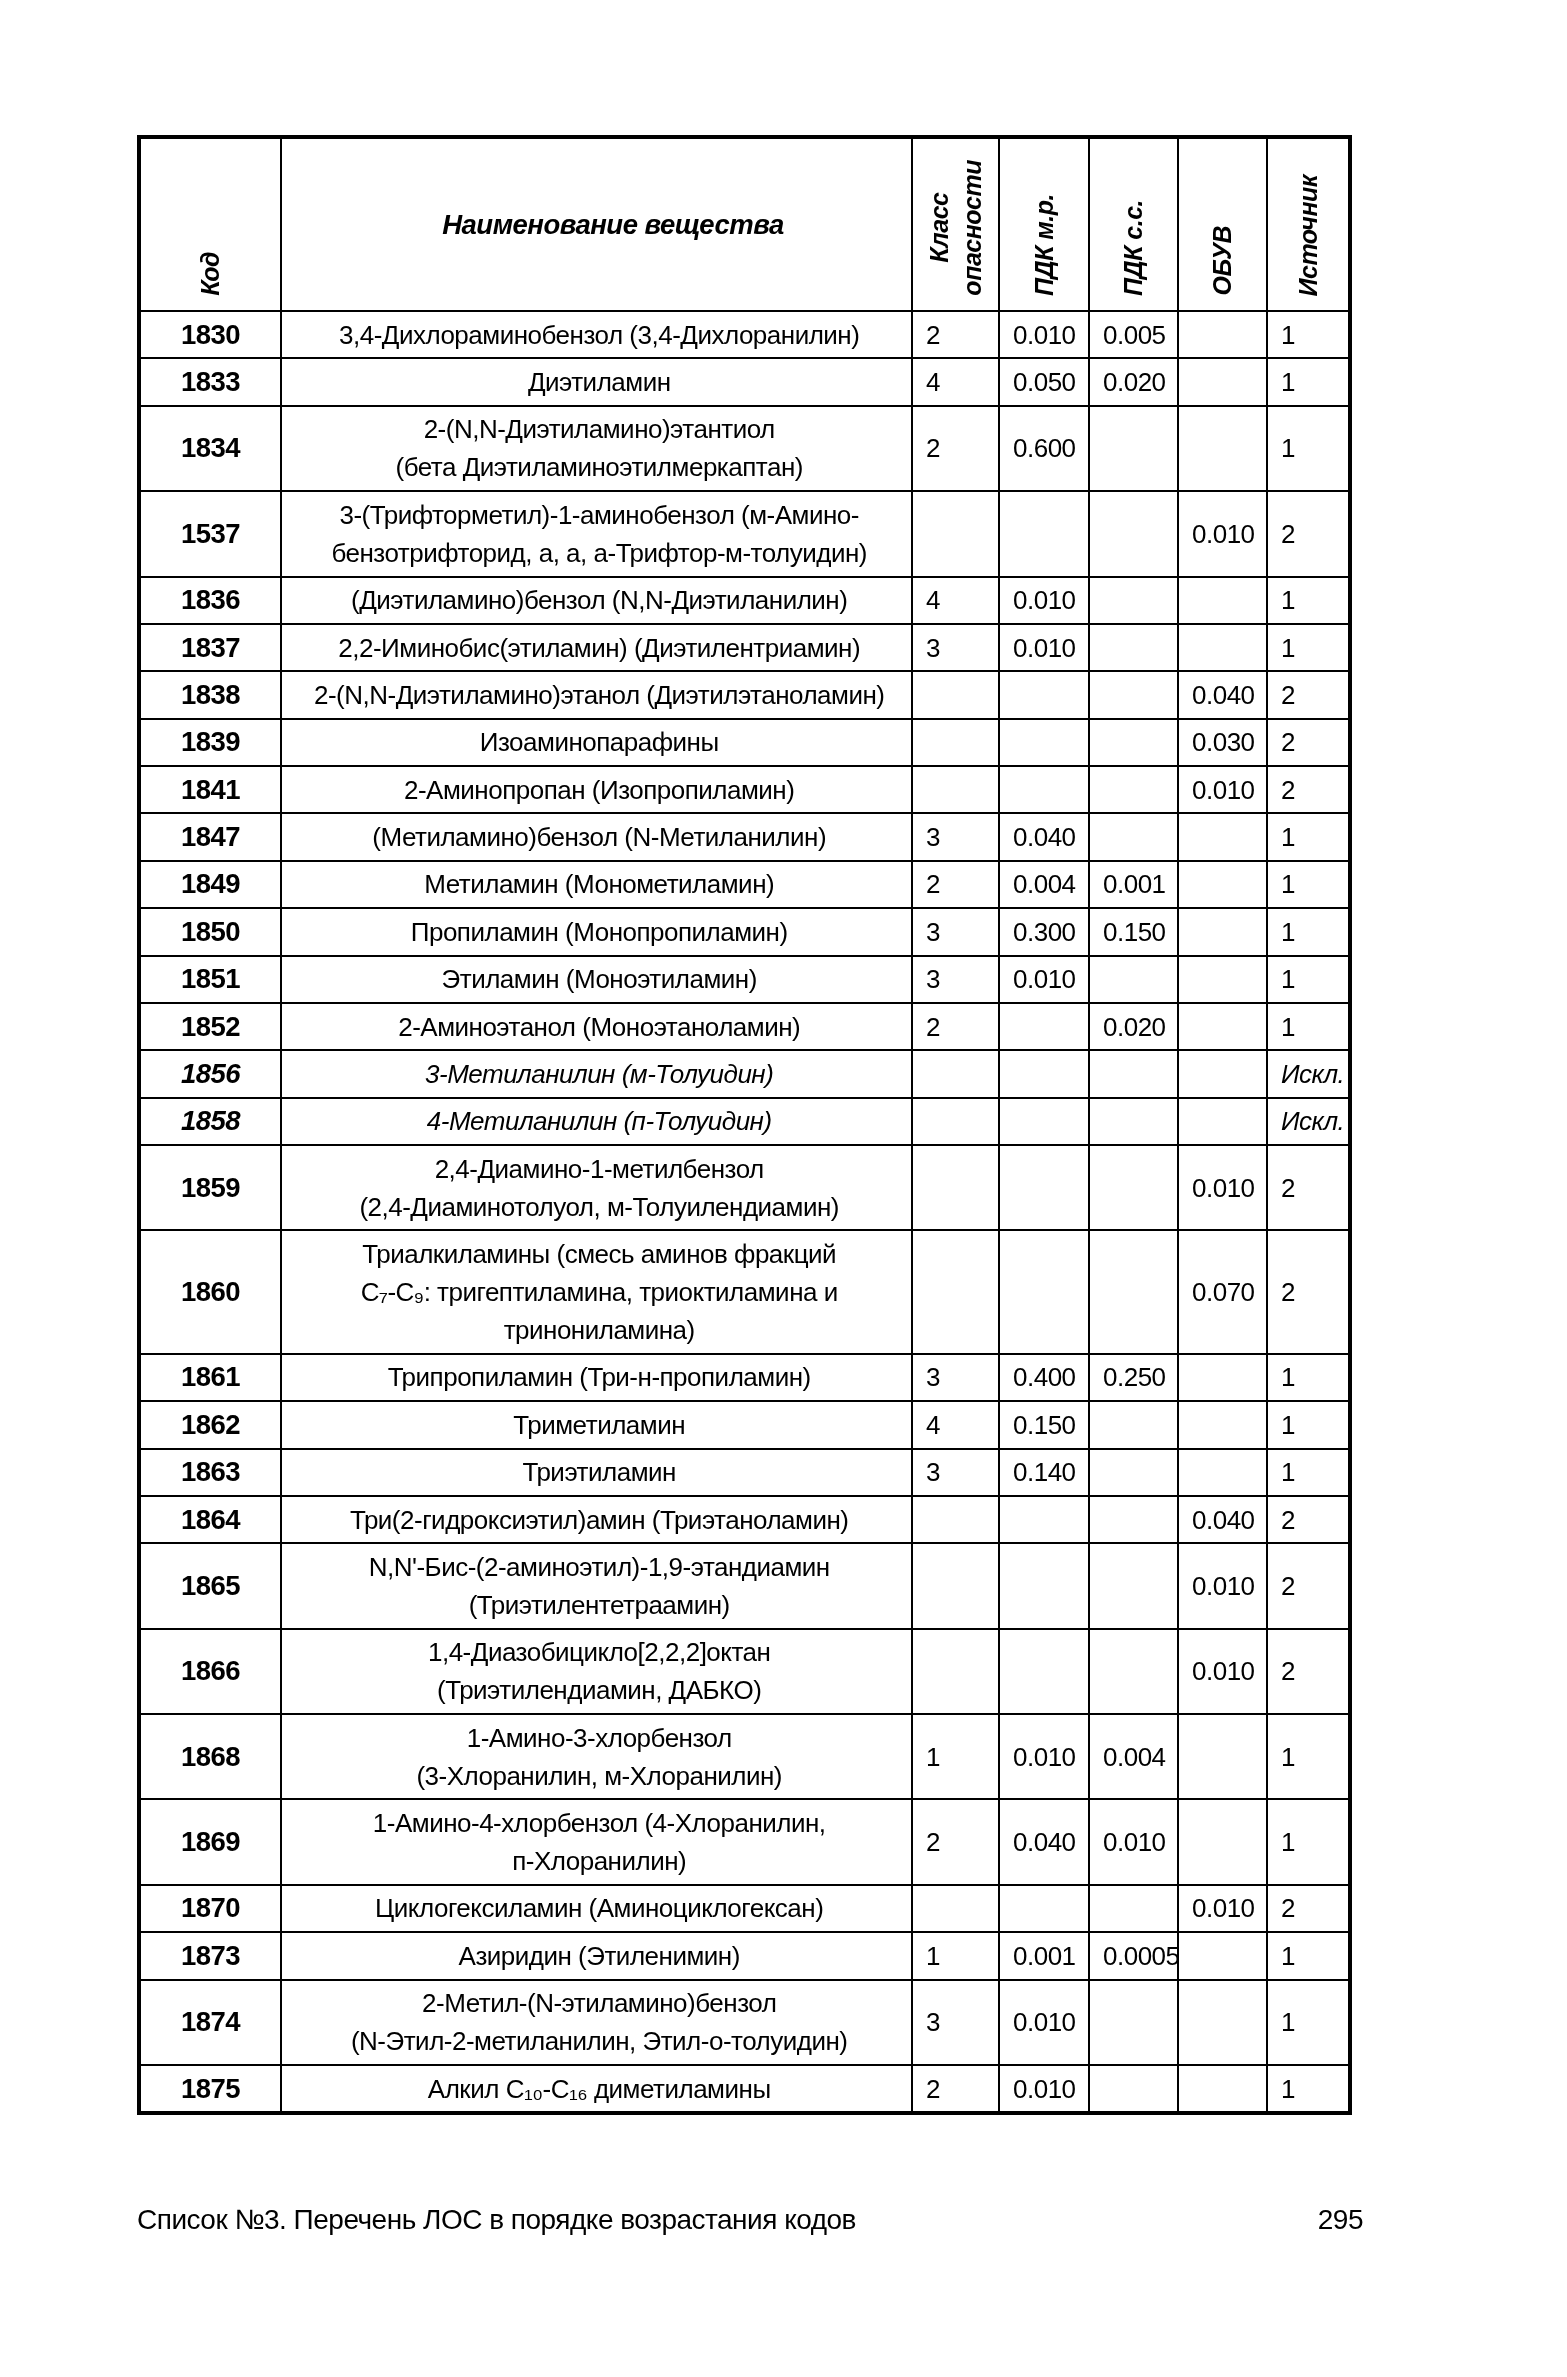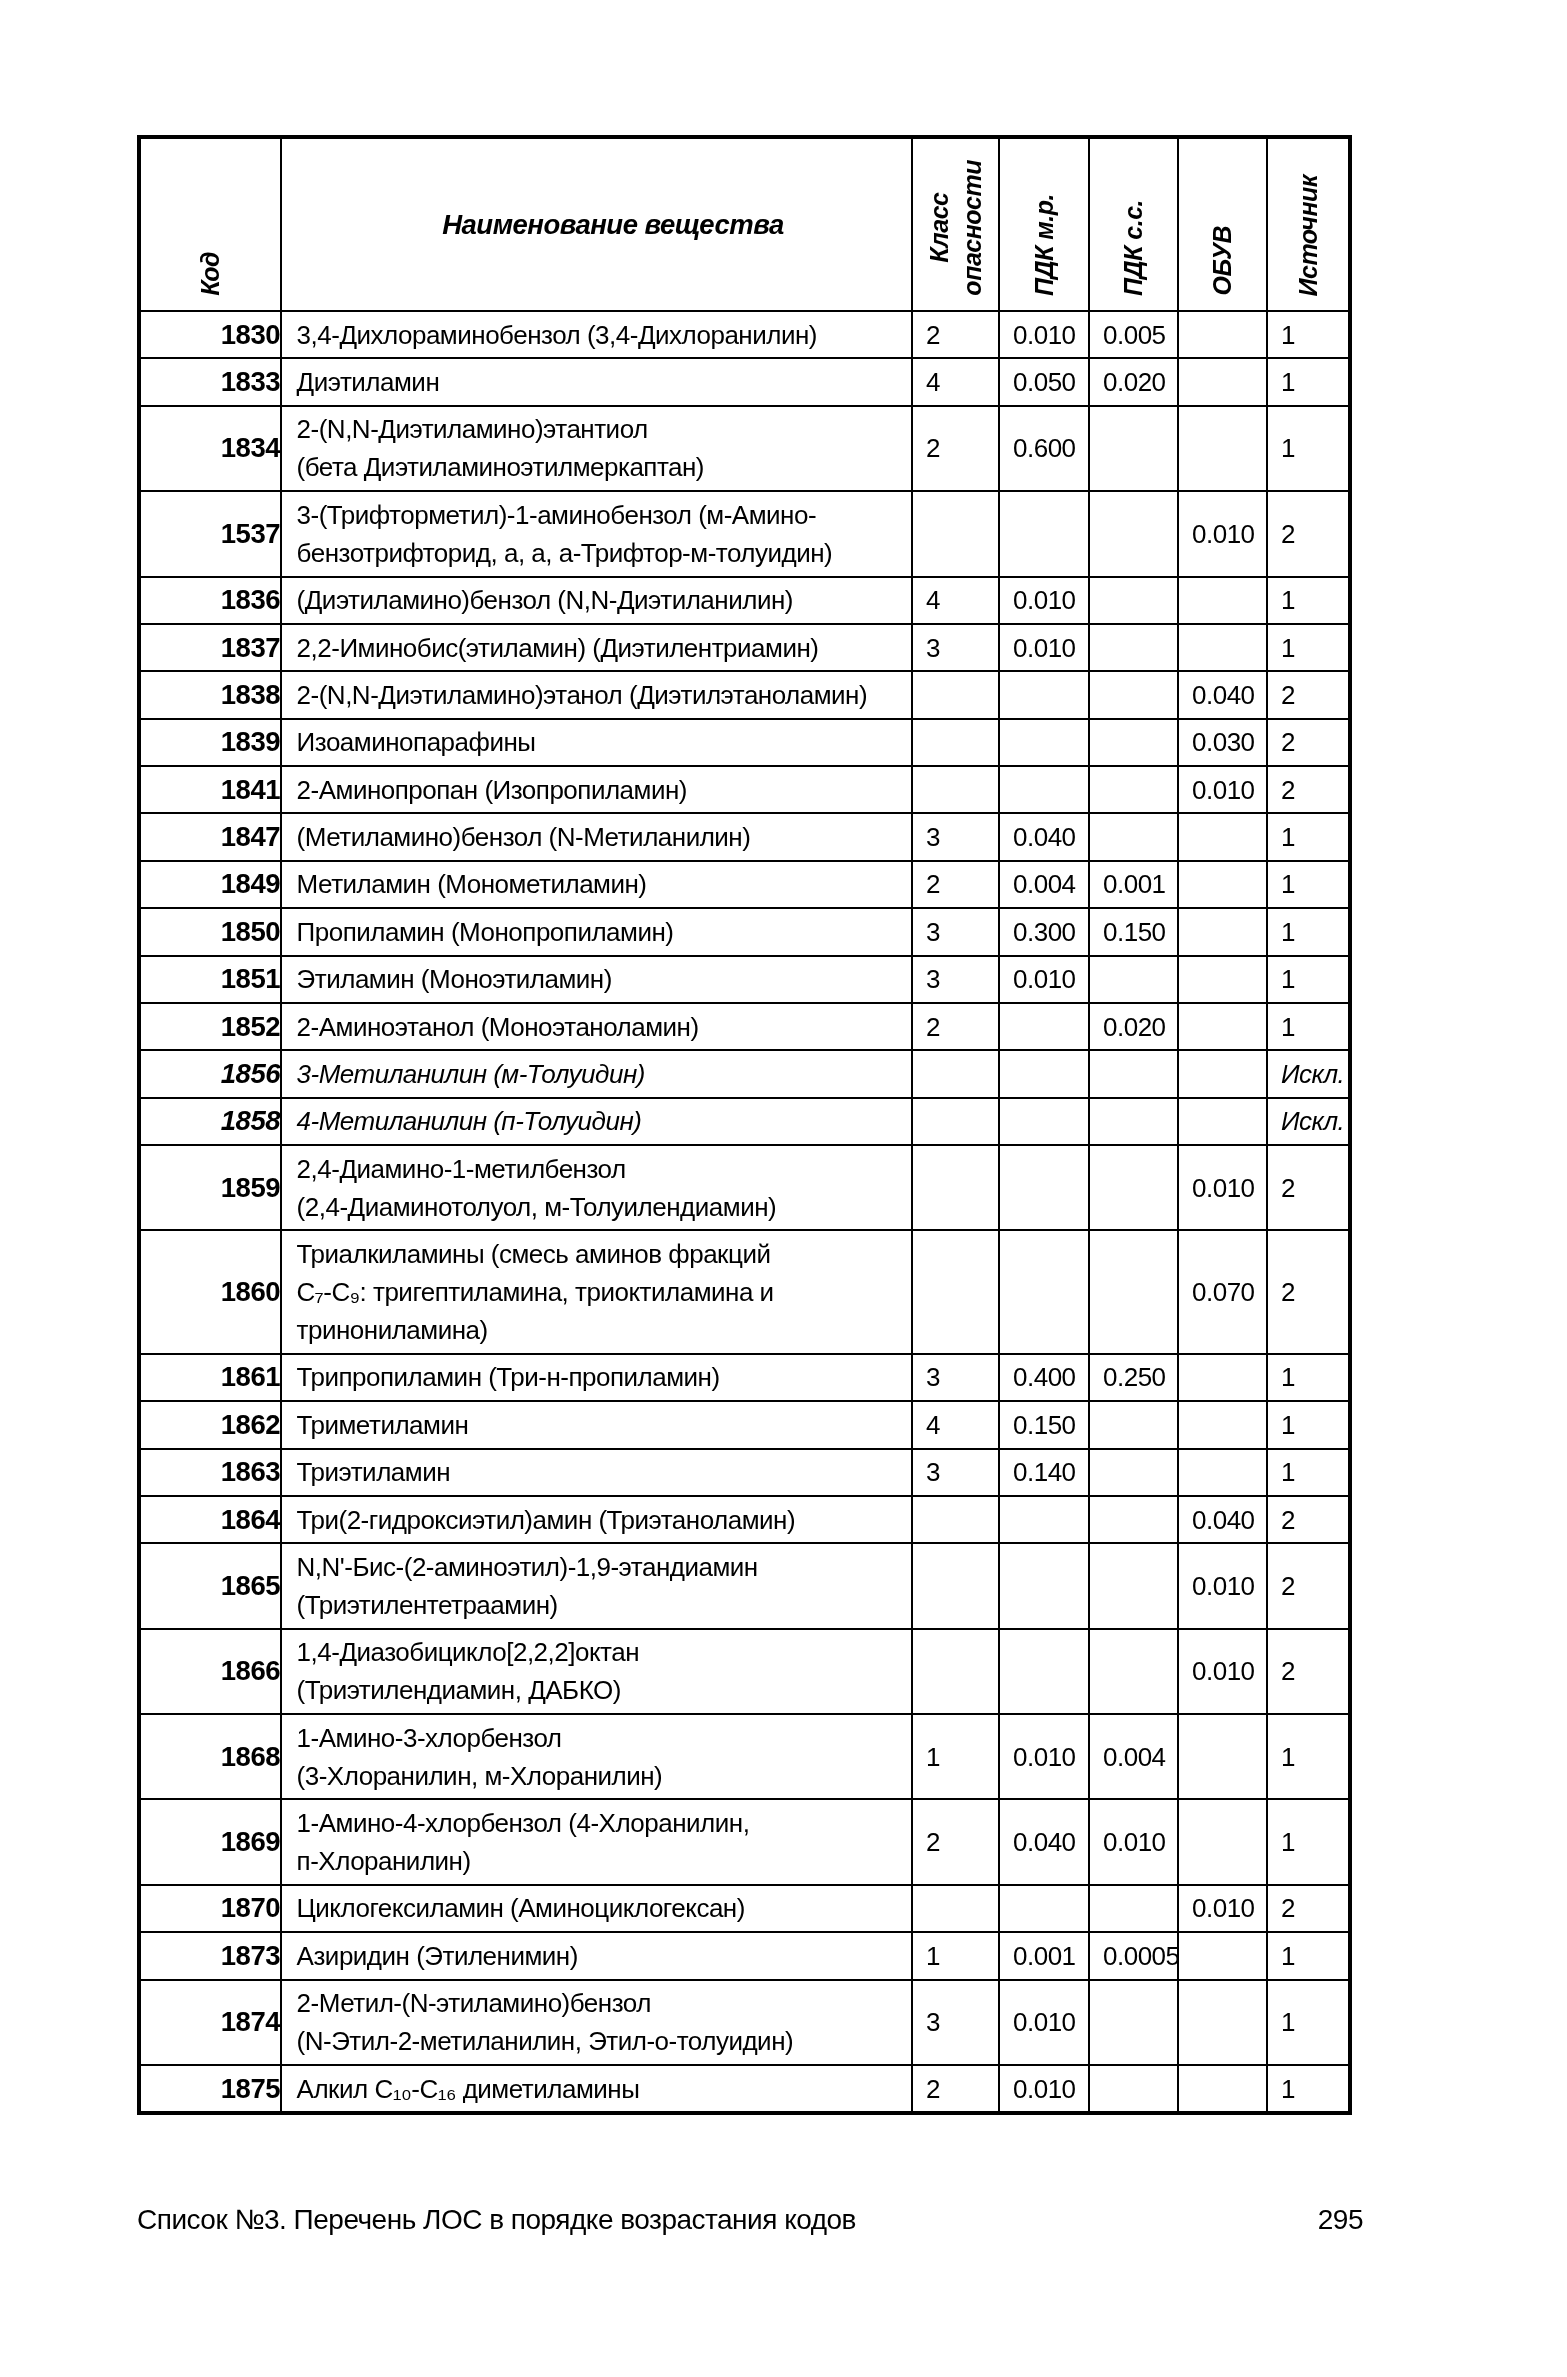--- a/index.html
+++ b/index.html
@@ -48,31 +48,31 @@
   th.name-header {
     text-align: center;
     vertical-align: middle;
     font-weight: bold;
     font-style: italic;
     font-size: 27.5px;
     letter-spacing: -0.5px;
     padding-left: 33px;
   }
   td.code-cell {
-    text-align: right;
+    text-align: center;
     font-weight: bold;
     font-size: 27.5px;
     letter-spacing: -0.5px;
   }
   td.name-cell {
     padding: 3.7px 9.2px 3.7px 14.6px;
     font-size: 26px;
     letter-spacing: -0.5px;
   }
-  .name-line { line-height: 38px; }
+  .name-line { line-height: 38px; text-align: center; }
   td.val-cell {
     padding: 3.7px 5.5px 3.7px 13px;
     font-size: 26px;
     line-height: 38px;
     letter-spacing: -0.5px;
     text-align: left;
   }
   tr.excluded td.code-cell,
   tr.excluded td.name-cell,
   tr.excluded td.val-cell {

